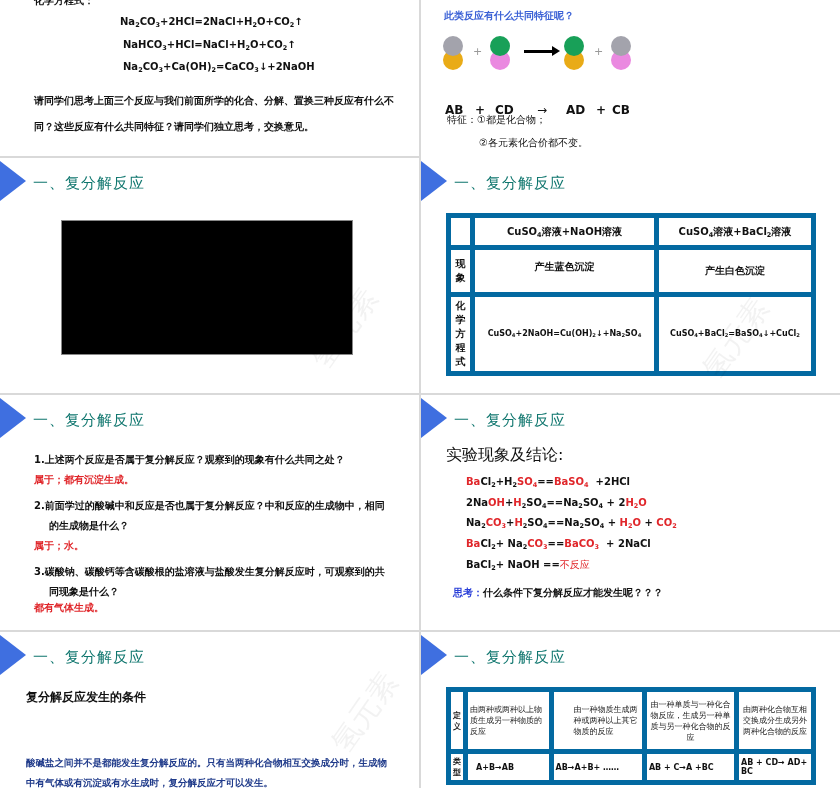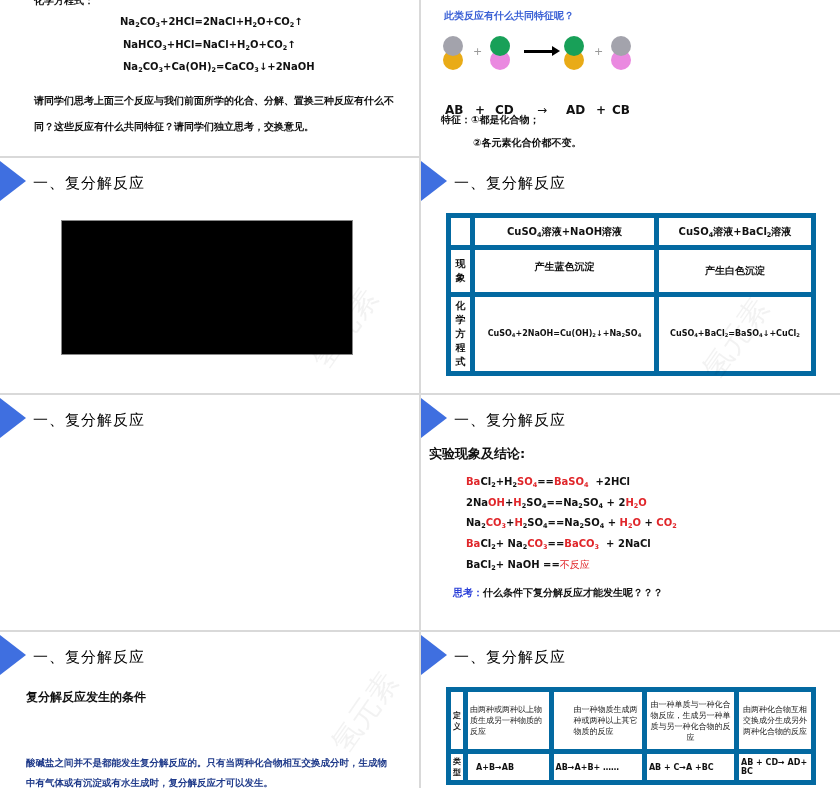--- a/index.html
+++ b/index.html
@@ -11,59 +11,59 @@
   .s3 { left: 0; top: 158px; width: 419px; height: 235px; }
   .s4 { left: 421px; top: 158px; width: 419px; height: 235px; }
   .s5 { left: 0; top: 395px; width: 419px; height: 235px; }
   .s6 { left: 421px; top: 395px; width: 419px; height: 235px; }
   .s7 { left: 0; top: 632px; width: 419px; height: 156px; }
   .s8 { left: 421px; top: 632px; width: 419px; height: 156px; }
 
   .tri { position: absolute; left: 0; top: 3px; width: 0; height: 0;
          border-top: 20px solid transparent; border-bottom: 20px solid transparent;
          border-left: 26px solid #3f6fe0; }
-  .stitle { position: absolute; left: 33px; top: 16px; font-size: 15px; color: #000000; letter-spacing: 1px; }
+  .stitle { position: absolute; left: 33px; top: 16px; font-size: 15px; color: #0f766e; letter-spacing: 1px; }
   .red { color: #e0262a; }
   sub { font-size: 0.65em; vertical-align: -0.25em; }
 
   
   .eqs { position: absolute; left: 120px; top: 12px; font-size: 10px; font-weight: bold; line-height: 20px; }
   .eqs div:nth-child(2), .eqs div:nth-child(3) { padding-left: 3px; }
   .s1 .head { position: absolute; left: 34px; top: -6px; font-size: 10px; font-weight: bold; }
   .s1 .para { position: absolute; left: 34px; top: 88px; width: 370px; font-size: 10px; font-weight: bold; line-height: 26px; }
 
   
   .s2 .q { position: absolute; left: 23px; top: 9px; font-size: 10px; font-weight: bold; color: #3c62d6; }
   .mol { position: absolute; width: 20px; }
   .ball { width: 20px; height: 20px; border-radius: 50%; position: absolute; left: 0; }
   .plus-s { position: absolute; font-size: 11px; color: #999; }
   .arrow { position: absolute; left: 103px; top: 50px; width: 30px; height: 3px; background: #000; }
   .arrow:after { content: ""; position: absolute; right: -6px; top: -4px; border-top: 5.5px solid transparent; border-bottom: 5.5px solid transparent; border-left: 8px solid #000; }
   .labels { position: absolute; left: 24px; top: 75px; font-size: 12px; font-weight: bold; }
   .labels span { position: absolute; white-space: nowrap; margin-top: 28px; }
-  .feat { position: absolute; left: 20px; top: 108px; font-size: 10px; font-weight: bold; line-height: 23px; }
+  .feat { position: absolute; left: 26px; top: 108px; font-size: 10px; font-weight: normal; line-height: 23px; }
 
   
   .video { position: absolute; left: 61px; top: 62px; width: 292px; height: 135px; background: #000; border: 1px solid #888; }
   .wm { position: absolute; font-size: 30px; color: rgba(0,0,0,0.05); transform: rotate(-55deg); }
 
   
   table { border-collapse: collapse; position: absolute; }
   td, th { border: 5px solid #0369a1; text-align: center; font-weight: bold; }
   .t4 { left: 25px; top: 55px; width: 370px; font-size: 10px; }
   .t4 td { padding: 2px; }
   .vert { width: 24px; line-height: 14px; }
 
   
   .qa { position: absolute; left: 34px; top: 55px; width: 360px; font-size: 10px; font-weight: bold; line-height: 20px; }
   .qa .q { padding-left: 15px; text-indent: -15px; }
   .qa .a { color: #e0262a; margin-bottom: 6px; }
 
   
-  .s6 .h { position: absolute; left: 8px; top: 50px; font-size: 13px; font-weight: bold; }
+  .s6 .h { position: absolute; left: 25px; top: 50px; font-size: 16px; font-weight: normal; }
   .rx { position: absolute; left: 45px; top: 78px; font-size: 10px; font-weight: bold; line-height: 18px; }
   .s6 .think { position: absolute; left: 32px; top: 191px; font-size: 10px; font-weight: bold; }
 
   
   .s7 .h { position: absolute; left: 26px; top: 57px; font-size: 12px; font-weight: bold; }
   .s7 .para { position: absolute; left: 26px; top: 94px; width: 370px; font-size: 9.5px; font-weight: bold; line-height: 20px; color: #1f3a8a; margin-top: 27px; }
 
   
   .t8 { left: 25px; top: 55px; width: 370px; font-size: 8px; }
   .t8 td { padding: 2px; font-weight: bold; vertical-align: middle; }
@@ -149,20 +149,28 @@
       <td style="font-size:8px;">CuSO<sub>4</sub>+BaCl<sub>2</sub>=BaSO<sub>4</sub>↓+CuCl<sub>2</sub></td>
     </tr>
   </tbody>
     </table>
   <div class="wm" style="left:270px;top:160px;">氢元素</div>
 </div>
 
 <div class="slide s5">
   <div class="tri"></div>
   <div class="stitle">一、复分解反应</div>
+  <div class="qa">
+    <div class="q">1.上述两个反应是否属于复分解反应？观察到的现象有什么共同之处？</div>
+    <div class="a">属于；都有沉淀生成。</div>
+    <div class="q">2.前面学过的酸碱中和反应是否也属于复分解反应？中和反应的生成物中，相同的生成物是什么？</div>
+    <div class="a">属于；水。</div>
+    <div class="q">3.碳酸钠、碳酸钙等含碳酸根的盐溶液与盐酸发生复分解反应时，可观察到的共同现象是什么？</div>
+    <div class="a" style="margin-top:-4px;">都有气体生成。</div>
+  </div>
 </div>
 
 <div class="slide s6">
   <div class="tri"></div>
   <div class="stitle">一、复分解反应</div>
   <div class="h">实验现象及结论:</div>
   <div class="rx">
     <div><span class="red">Ba</span>Cl<sub>2</sub>+H<sub>2</sub><span class="red">SO<sub>4</sub></span>==<span class="red">BaSO<sub>4</sub></span>&nbsp; +2HCl</div>
     <div>2Na<span class="red">OH</span>+<span class="red">H</span><sub>2</sub>SO<sub>4</sub>==Na<sub>2</sub>SO<sub>4</sub> + 2<span class="red">H<sub>2</sub>O</span></div>
     <div>Na<sub>2</sub><span class="red">CO<sub>3</sub></span>+<span class="red">H</span><sub>2</sub>SO<sub>4</sub>==Na<sub>2</sub>SO<sub>4</sub> + <span class="red">H<sub>2</sub>O</span> + <span class="red">CO<sub>2</sub></span></div>

